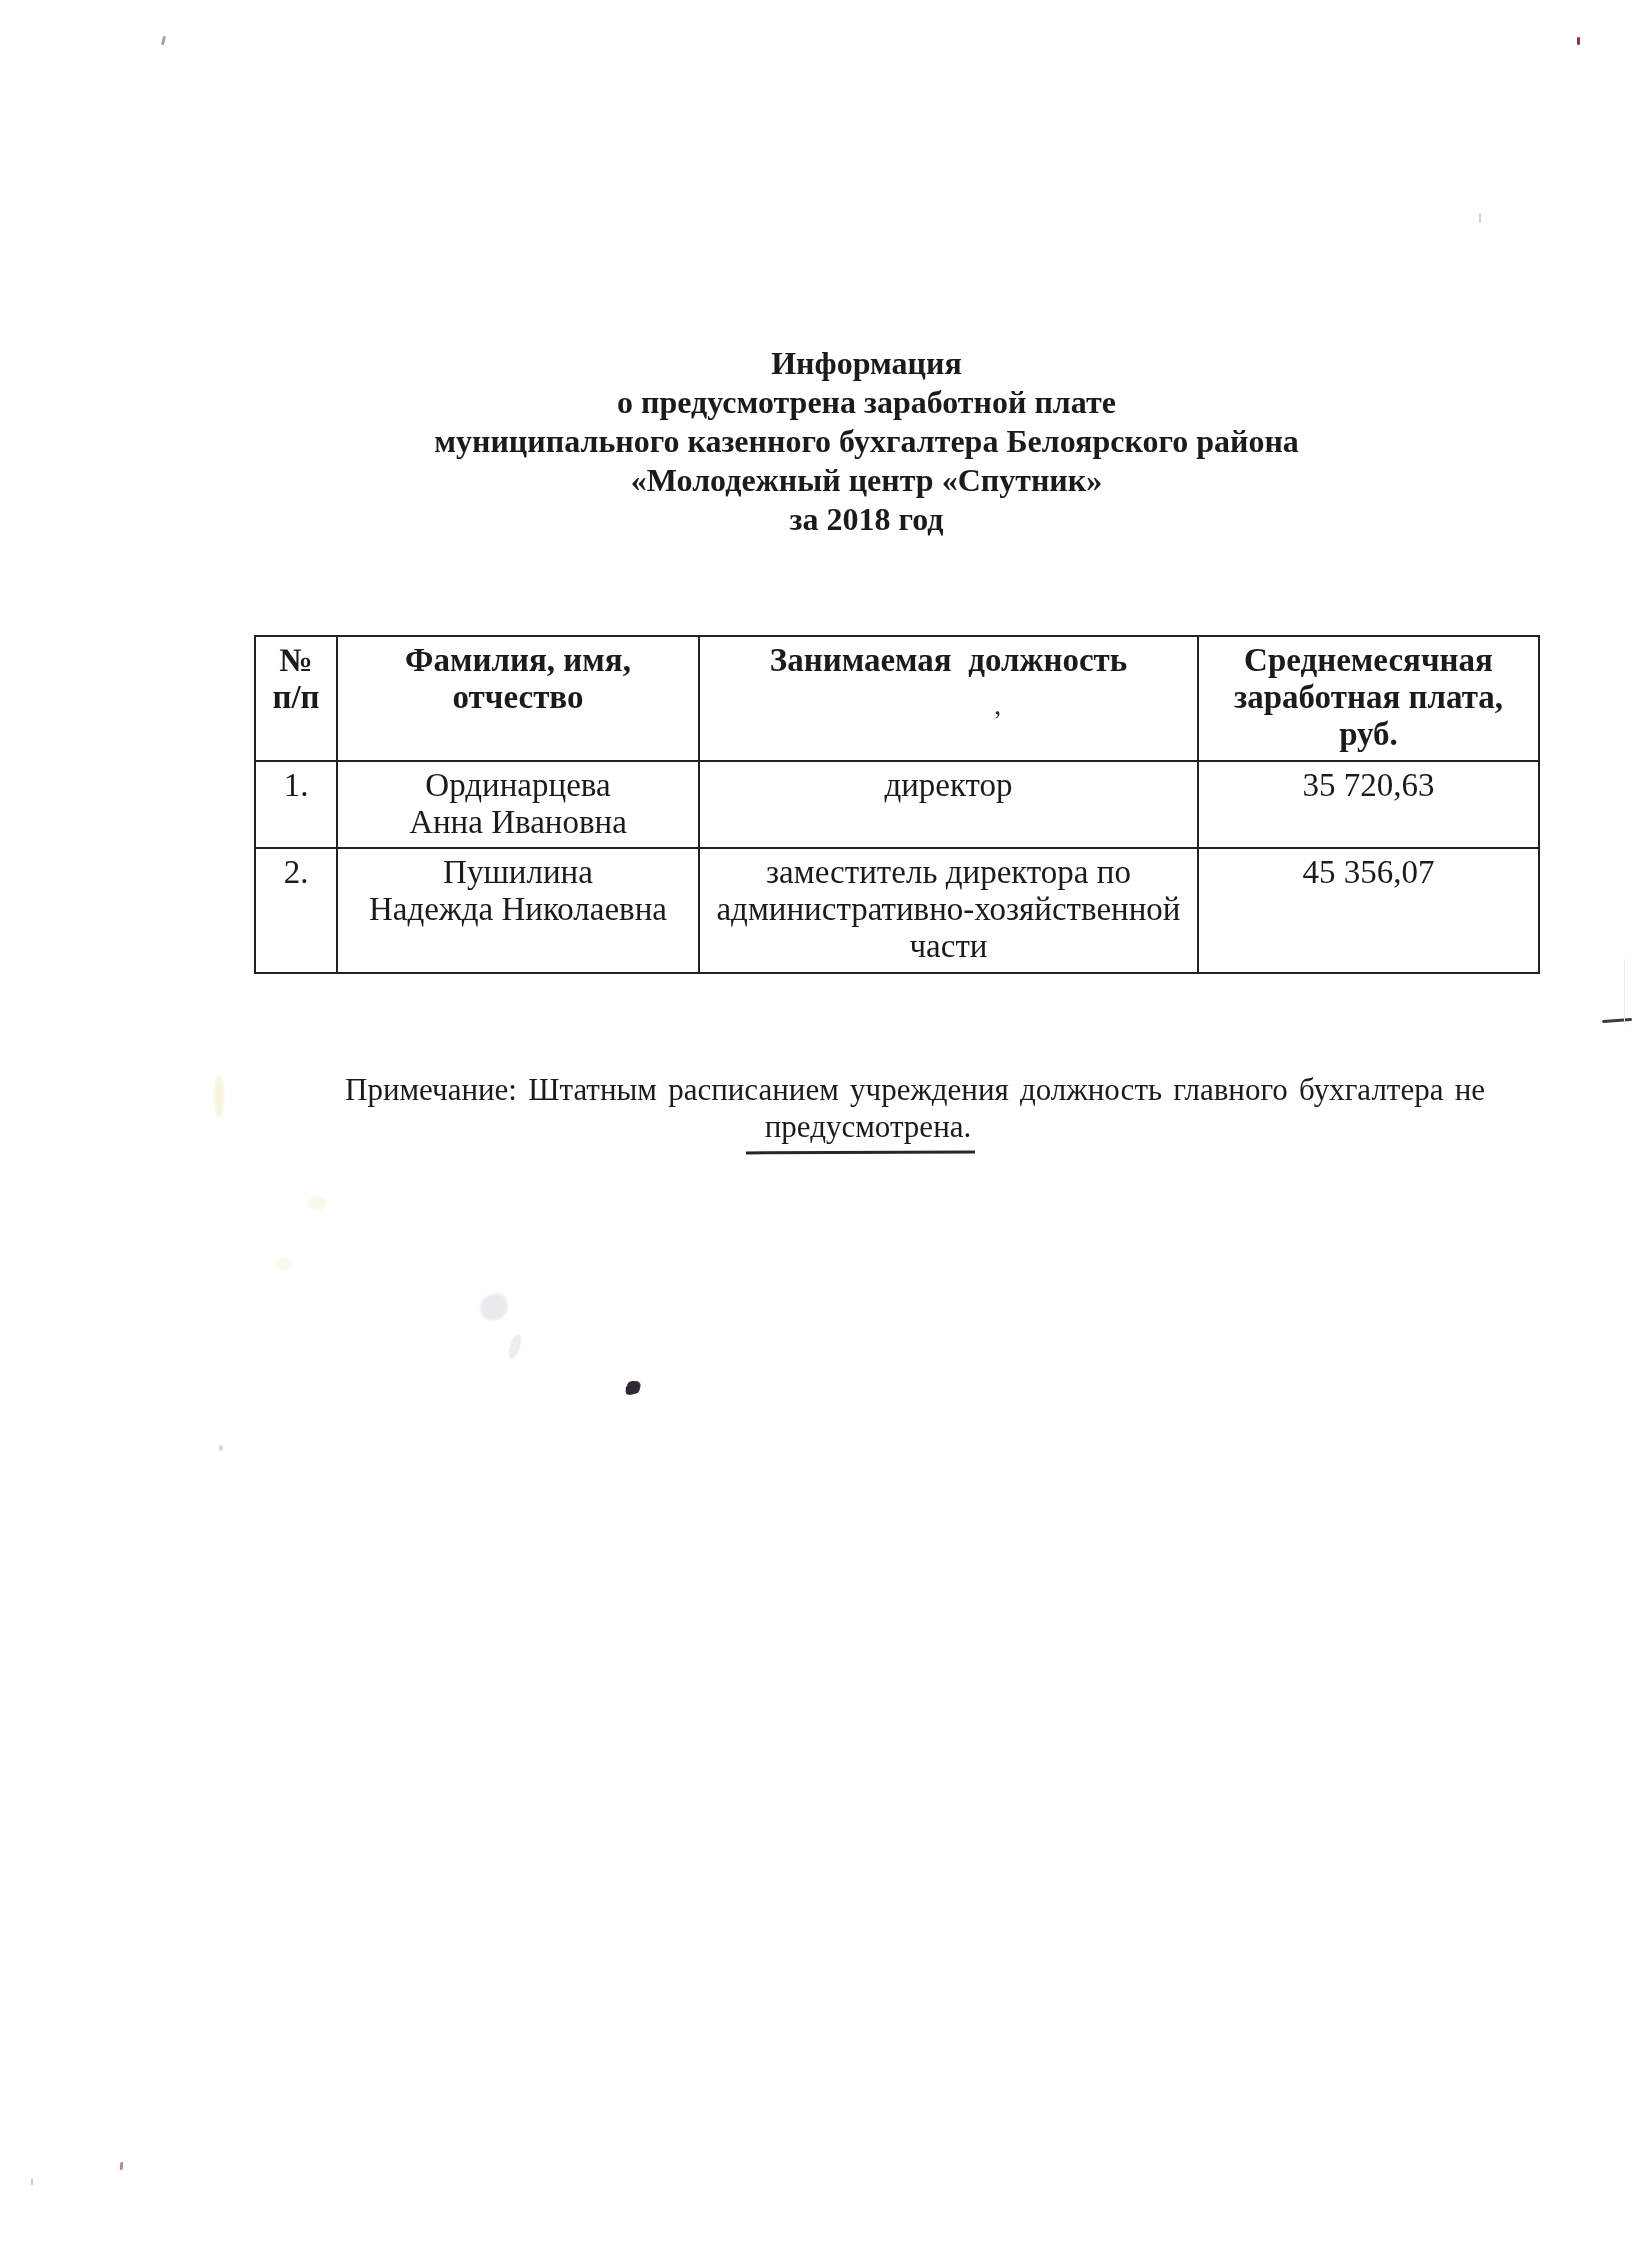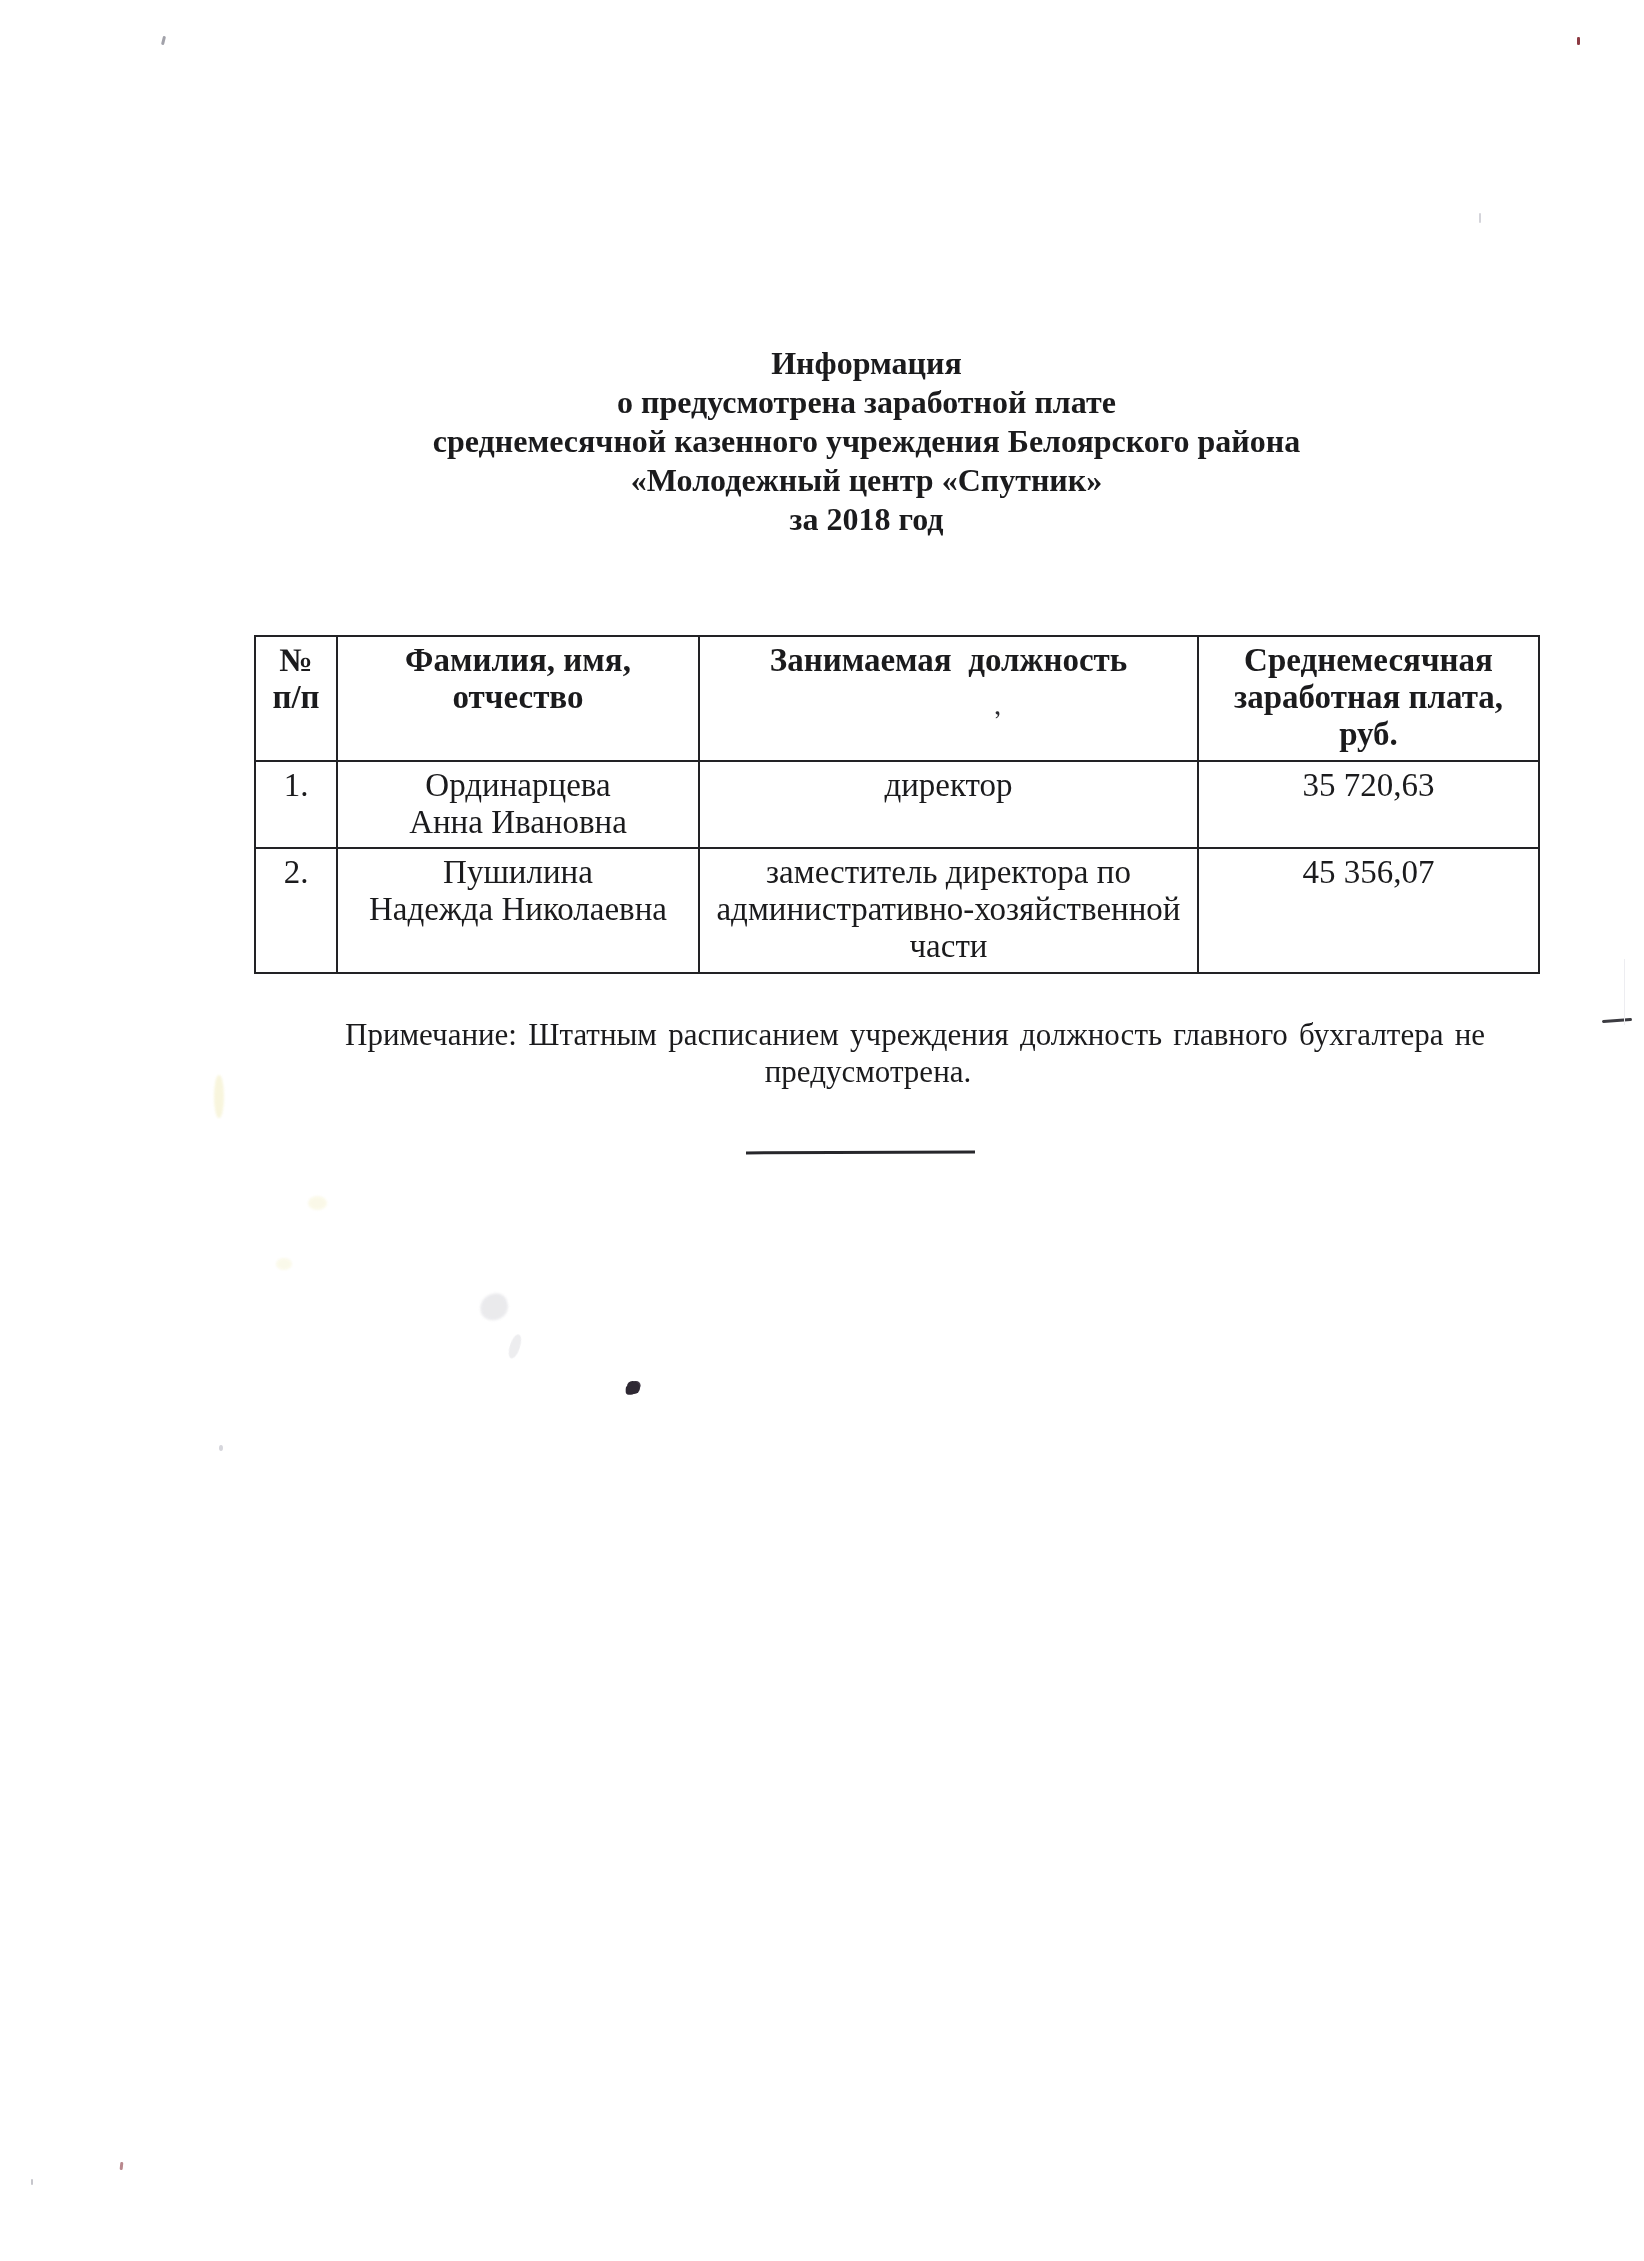--- a/index.html
+++ b/index.html
@@ -67,21 +67,21 @@
     left: 993px;
     font-size: 28px;
     color: #2b2b30;
     transform: rotate(-8deg);
     line-height: 1;
   }
 
   
   .note {
     position: absolute;
-    top: 1016px;
+    top: 1071px;
     left: 251px;
     width: 1234px;
     font-size: 31px;
     line-height: 37px;
   }
   .note-l1 {
     display: block;
     text-align: justify;
     text-align-last: justify;
     padding-left: 94px;
@@ -163,21 +163,21 @@
   }
 </style>
 </head>
 <body>
 
 <div class="page">
 
   <div class="title">
     <span class="t-line">Информация</span>
     <span class="t-line">о предусмотрена заработной плате</span>
-    <span class="t-line">среднемесячной казенного учреждения Белоярского района</span>
+    <span class="t-line">муниципального казенного бухгалтера Белоярского района</span>
     <span class="t-line">«Молодежный центр «Спутник»</span>
     <span class="t-line">за 2018 год</span>
   </div>
 
   <table class="salary">
     <colgroup>
       <col class="c1">
         <col class="c2">
         <col class="c3">
         <col class="c4">

